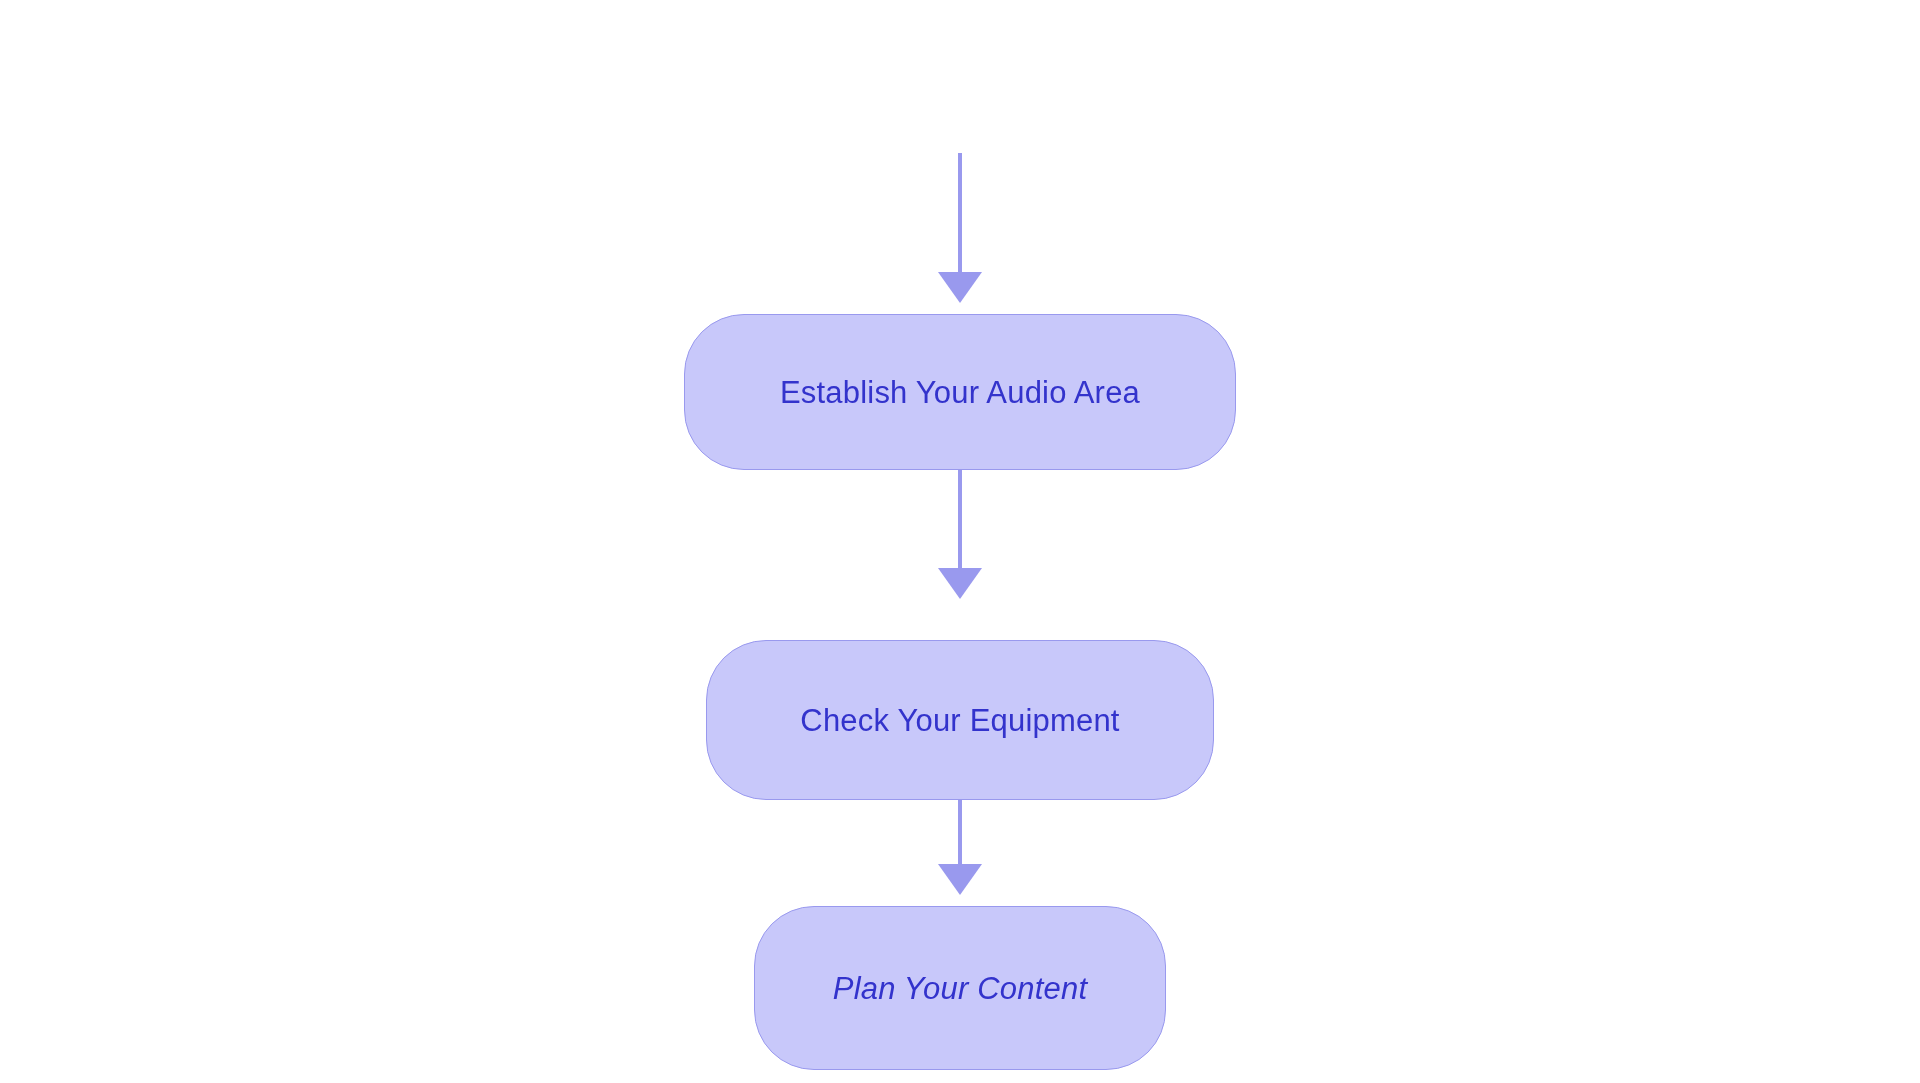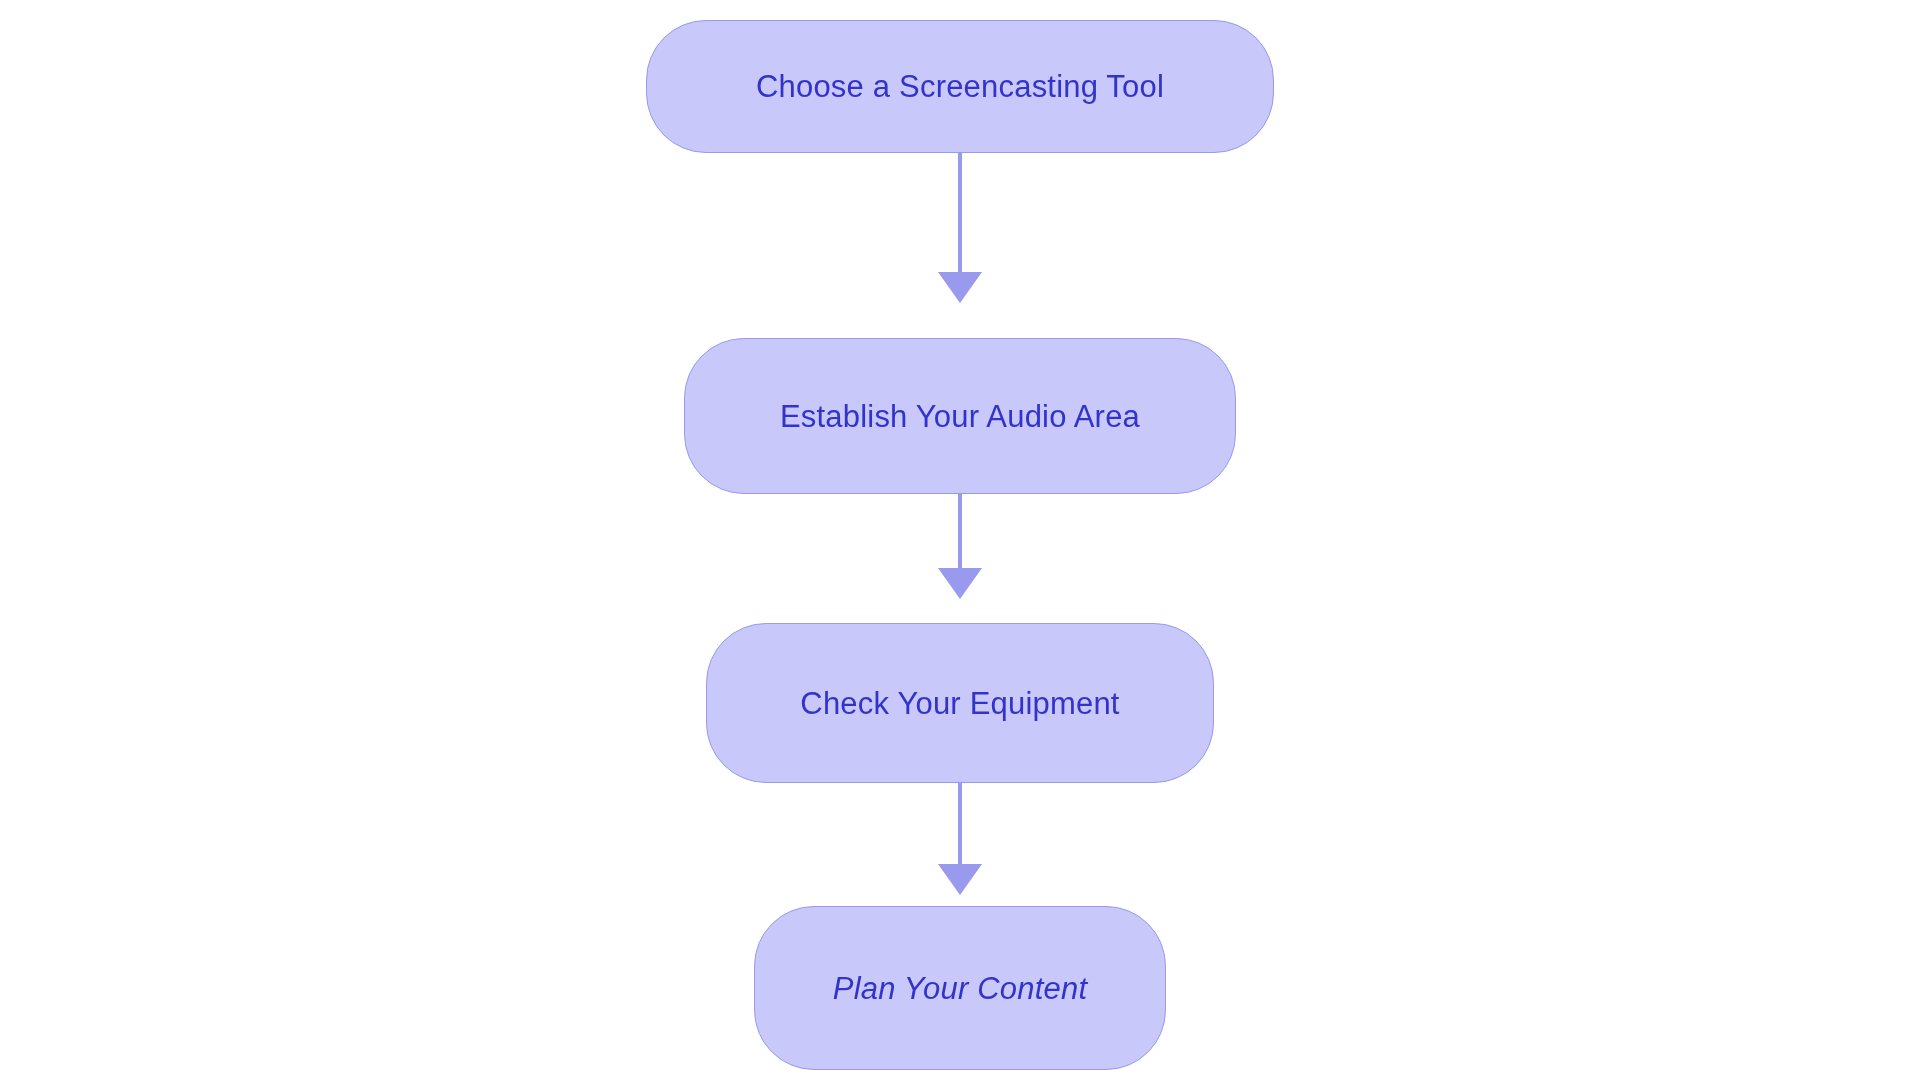--- a/index.html
+++ b/index.html
@@ -40,22 +40,22 @@
     color: #3333cc;
     font-family: "Liberation Sans", sans-serif;
     font-size: 31px;
     font-weight: 400;
     letter-spacing: 0.2px;
     white-space: nowrap;
     line-height: 1;
   }
   
   #node-0 { left: 646px;  top: 20px;   width: 628px;  height: 133px; }
-  #node-1 { left: 684px;  top: 314px;  width: 552px;  height: 156px; margin-top: 24px; }
-  #node-2 { left: 706px;  top: 623px;  width: 508px;  height: 160px; }
+  #node-1 { left: 684px;  top: 314px;  width: 552px;  height: 156px; }
+  #node-2 { left: 706px;  top: 640px;  width: 508px;  height: 160px; }
   #node-3 { left: 754px;  top: 906px;  width: 412px;  height: 164px; font-style: italic; }
 </style>
 </head>
 <body>
 
 <div id="flowchart-root">
 
   <svg class="flow-svg" viewBox="0 0 1920 1083" xmlns="http://www.w3.org/2000/svg">
     <defs>
       <marker id="arrowhead" markerWidth="10" markerHeight="8" refX="0" refY="4" orient="auto" markerUnits="userSpaceOnUse">
@@ -72,23 +72,20 @@
       <line x1="960" y1="470" x2="960" y2="568" stroke="#9999ee" stroke-width="4"></line>
       <polygon points="938,568 982,568 960,599" fill="#9999ee"></polygon>
     </g>
 
     <g>
       <line x1="960" y1="770" x2="960" y2="864" stroke="#9999ee" stroke-width="4"></line>
       <polygon points="938,864 982,864 960,895" fill="#9999ee"></polygon>
     </g>
   </svg>
 
-  <div class="node-box" id="node-0">
-    <span class="node-label">Choose a Screencasting Tool</span>
-  </div>
 
   <div class="node-box" id="node-1">
     <span class="node-label">Establish Your Audio Area</span>
   </div>
 
   <div class="node-box" id="node-2">
     <span class="node-label">Check Your Equipment</span>
   </div>
 
   <div class="node-box" id="node-3">

